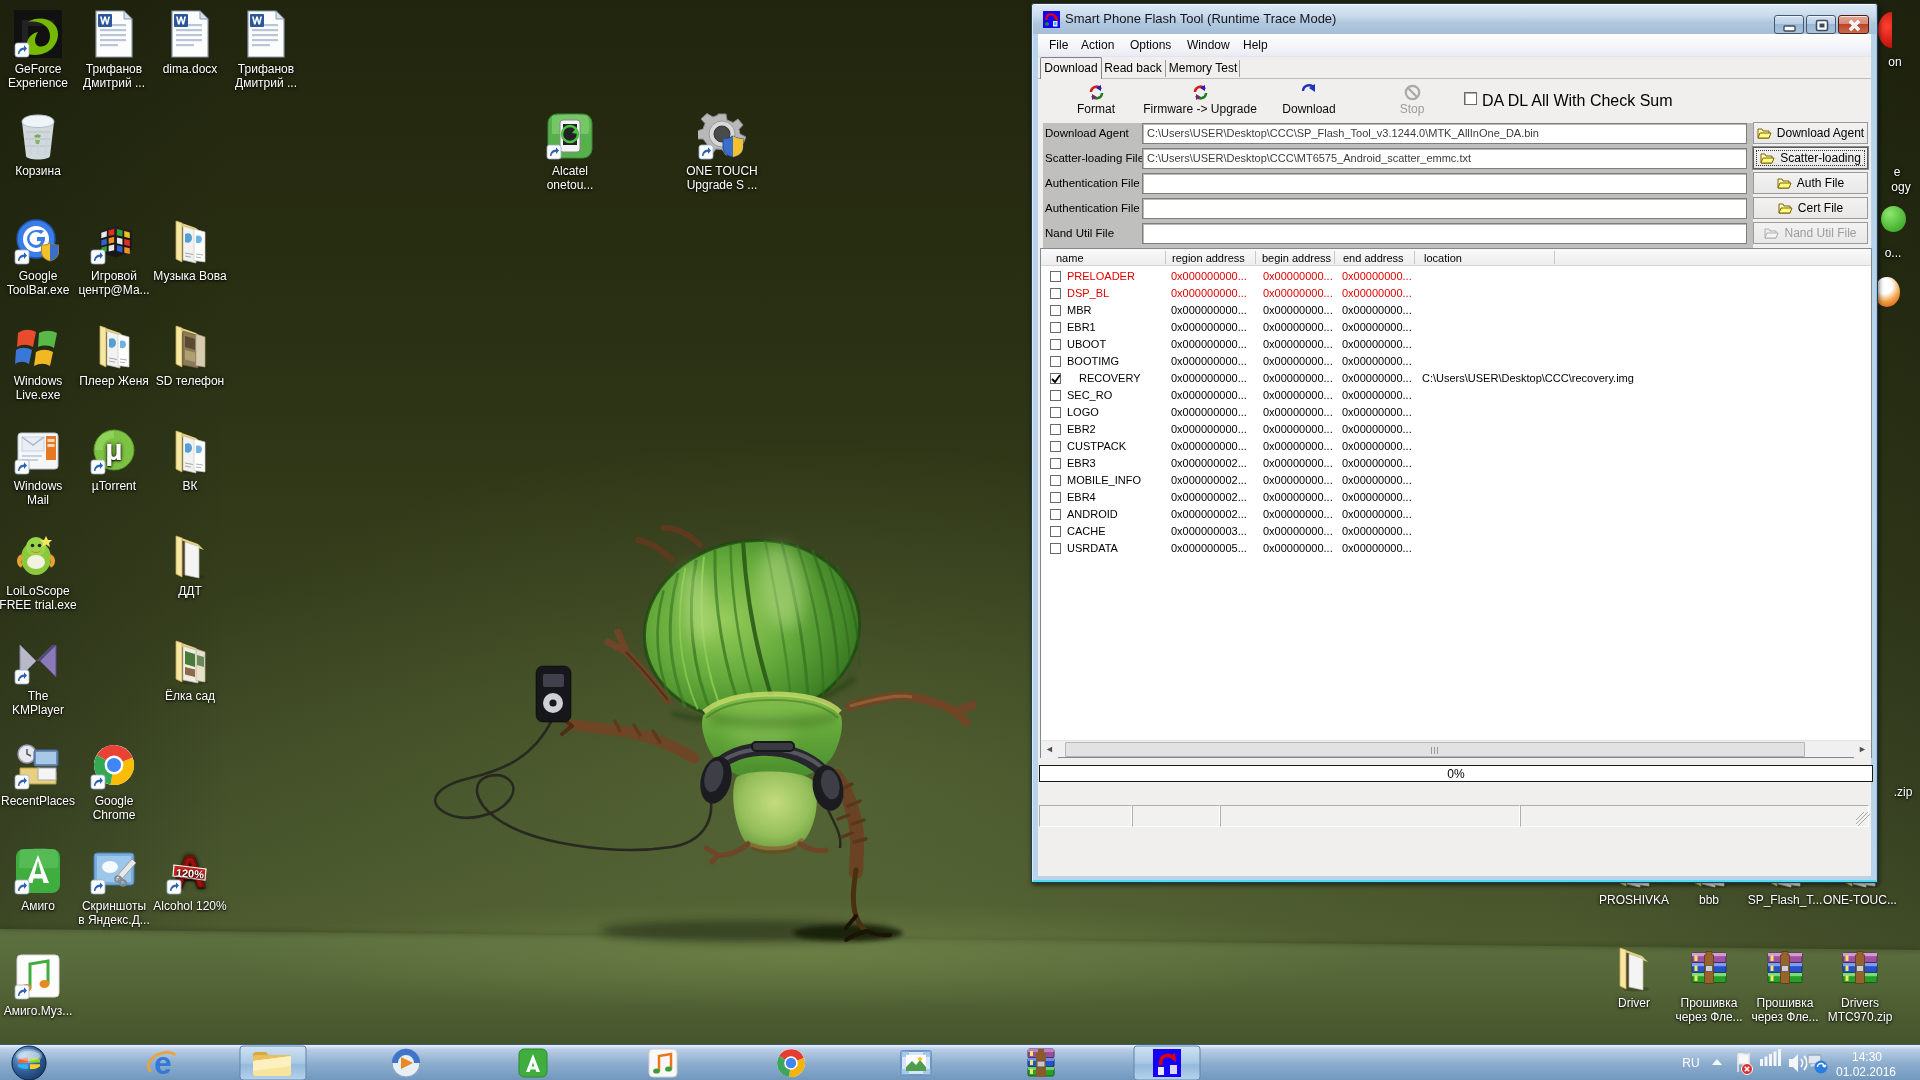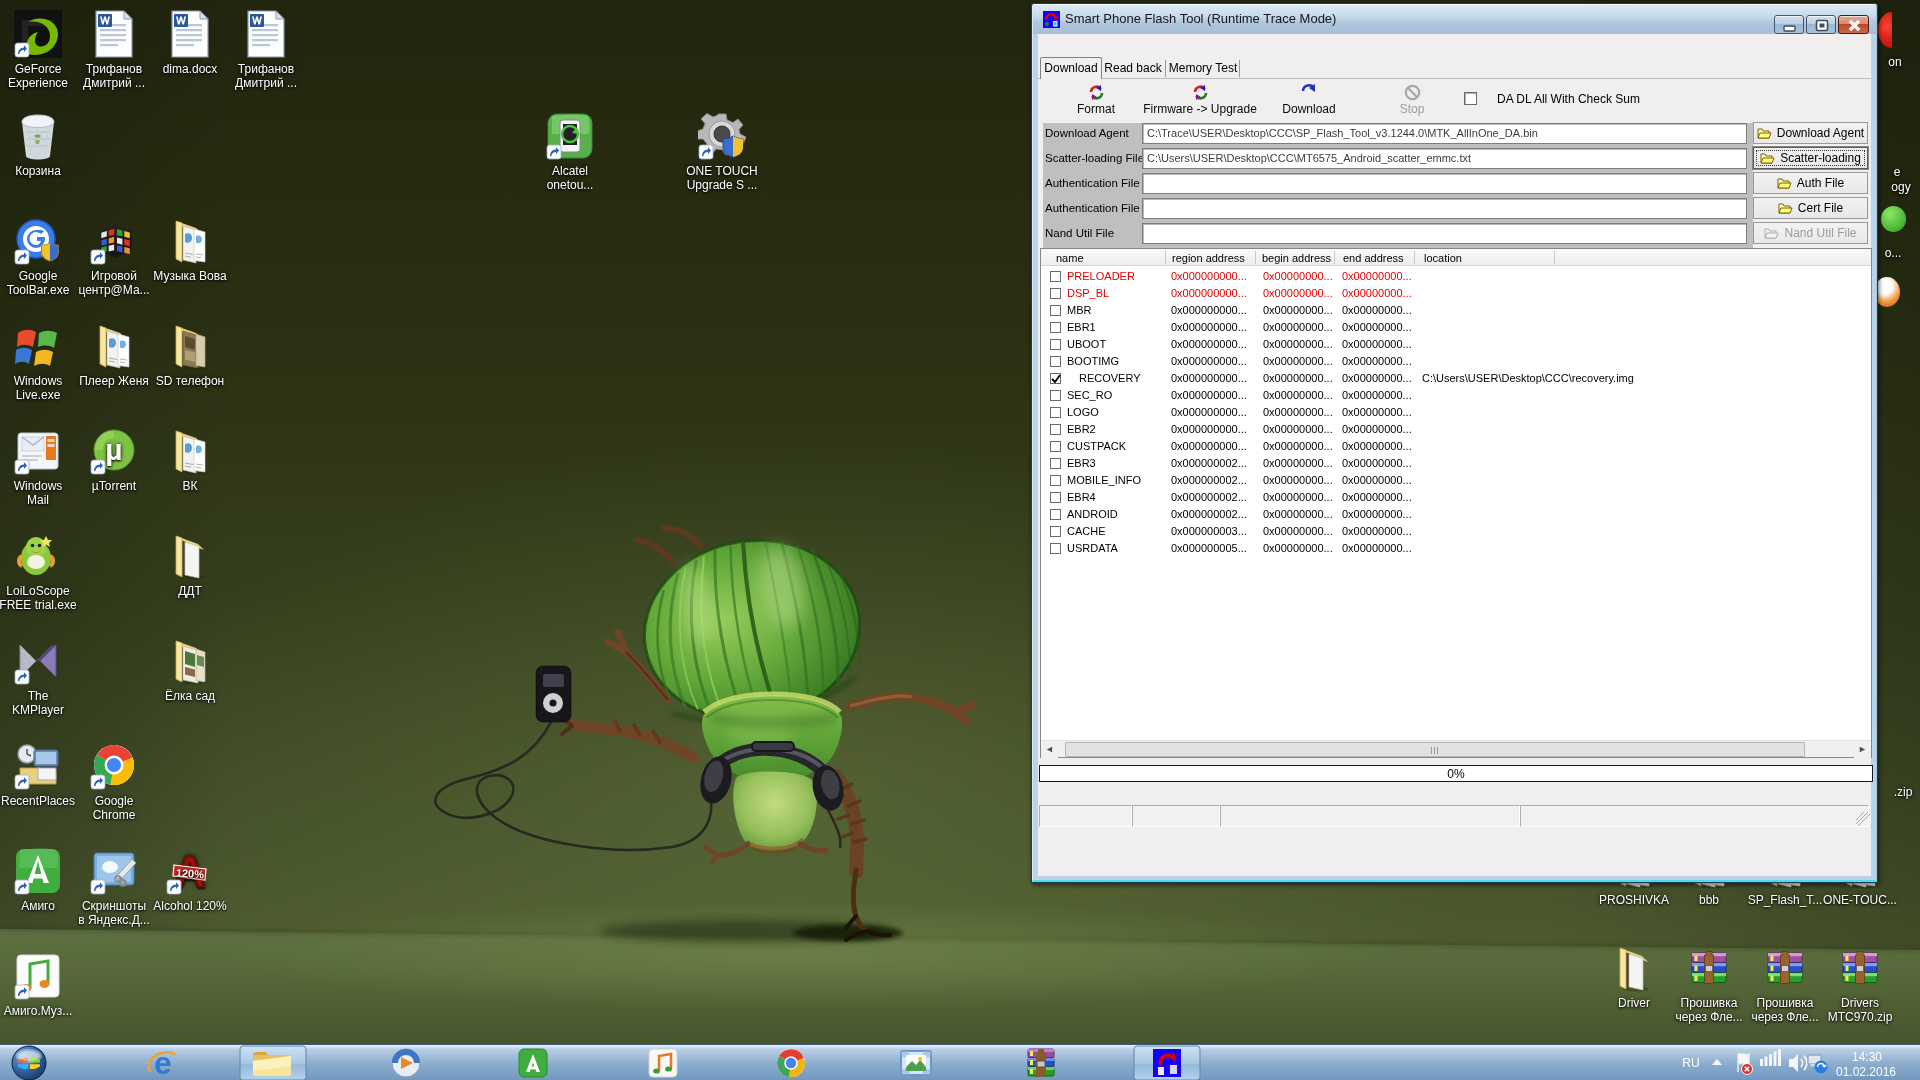--- a/index.html
+++ b/index.html
@@ -608,20 +608,27 @@
           </svg>
         </div>
  <div class="capbtn" id="closebtn" style="left:805px;width:31px">
           <svg width="31" height="19" viewBox="0 0 31 19">
             <path d="M11,5 L20,14 M20,5 L11,14" stroke="#fff" stroke-width="3.4"></path>
             <path d="M11,5 L20,14 M20,5 L11,14" stroke="#eef2f6" stroke-width="2.2"></path>
           </svg>
         </div>
 </div>
 <div id="client">
+<div id="menubar">
+ <span style="left:11px">File</span>
+          <span style="left:43px">Action</span>
+          <span style="left:92px">Options</span>
+          <span style="left:149px">Window</span>
+          <span style="left:205px">Help</span>
+</div>
 <div class="tab" style="left:2px;top:23px;width:62px;height:22px;line-height:21px;background:#f1f0ee;z-index:2;border:1px solid #828282;border-bottom:none">Download</div>
 <div class="tab" style="left:66px;top:25px;width:58px;height:20px;line-height:19px">Read back</div>
 <div style="position:absolute;left:127px;top:26px;width:1px;height:17px;background:#9a9a9a"></div>
 <div class="tab" style="left:130px;top:25px;width:70px;height:20px;line-height:19px">Memory Test</div>
 <div style="position:absolute;left:201px;top:26px;width:1px;height:17px;background:#9a9a9a"></div>
 <div style="position:absolute;left:0;top:44px;right:0;height:1px;background:#bdbdbd"></div>
 <div id="toolbar">
  <div class="tbtn" style="left:28px;top:5px;width:60px"><svg width="17" height="17" viewBox="0 0 17 17">
               <g fill="none" stroke-width="2.6">
                 <path d="M3,8 A5.5,5.5 0 0 1 13,5" stroke="#d02020"></path>
@@ -640,29 +647,29 @@
             </svg>Firmware -&gt; Upgrade</div>
  <div class="tbtn" style="left:241px;top:5px;width:60px"><svg width="19" height="17" viewBox="0 0 19 17">
               <path d="M3,7 A6,6 0 0 1 14,4" fill="none" stroke="#2233bb" stroke-width="2.4"></path>
               <path d="M15,0 L15,8 L9,4 Z" fill="#2233bb"></path>
             </svg>Download</div>
  <div class="tbtn" style="left:344px;top:5px;width:60px;color:#9d9d9d"><svg width="17" height="17" viewBox="0 0 17 17">
               <circle cx="8.5" cy="8.5" r="6.7" fill="none" stroke="#a8a8a8" stroke-width="2.2"></circle>
               <path d="M3.8,3.8 L13.2,13.2" stroke="#a8a8a8" stroke-width="2.2"></path>
             </svg>Stop</div>
  <div style="position:absolute;left:426px;top:13px;width:13px;height:13px;background:#fff;border:1px solid #6a6a6a;box-shadow:inset 1px 1px 0 #b0b0b0"></div>
- <div style="position:absolute;left:459px;top:13px;font-size:12px">DA DL All With Check Sum</div>
+ <div style="position:absolute;left:444px;top:13px;font-size:16px">DA DL All With Check Sum</div>
 </div>
 <div id="formbg"></div>
 <div class="flabel" style="left:7px;top:93px">Download Agent</div>
 <div class="flabel" style="left:7px;top:118px">Scatter-loading File</div>
 <div class="flabel" style="left:7px;top:143px">Authentication File</div>
 <div class="flabel" style="left:7px;top:168px">Authentication File</div>
 <div class="flabel" style="left:7px;top:193px">Nand Util File</div>
-<div class="finput" style="top:89px">C:\Trace\USER\Desktop\CCC\SP_Flash_Tool_v3.1244.0\MTK_AllInOne_DA.bin</div>
+<div class="finput" style="top:89px">C:\Users\USER\Desktop\CCC\SP_Flash_Tool_v3.1244.0\MTK_AllInOne_DA.bin</div>
 <div class="finput" style="top:114px">C:\Users\USER\Desktop\CCC\MT6575_Android_scatter_emmc.txt</div>
 <div class="finput" style="top:139px"></div>
 <div class="finput" style="top:164px"></div>
 <div class="finput" style="top:189px"></div>
 <div class="fbtn" style="top:88px"><svg class="fico" width="15" height="12" viewBox="0 0 15 12">
             <path d="M1,2 L5,2 L6,4 L12,4 L12,11 L1,11 Z" fill="#ffffc0" stroke="#806000" stroke-width="1"></path>
             <path d="M3,6 L14,6 L12,11 L1,11 Z" fill="#ffff80" stroke="#806000" stroke-width="1"></path>
           </svg>Download Agent</div>
 <div class="fbtn" style="top:113px;border:1px solid #5a5a5a;box-shadow:0 0 0 1px #8a8a8a"><span style="position:absolute;left:2px;top:2px;right:2px;bottom:2px;border:1px dotted #333"></span><svg class="fico" width="15" height="12" viewBox="0 0 15 12">
             <path d="M1,2 L5,2 L6,4 L12,4 L12,11 L1,11 Z" fill="#ffffc0" stroke="#806000" stroke-width="1"></path>

